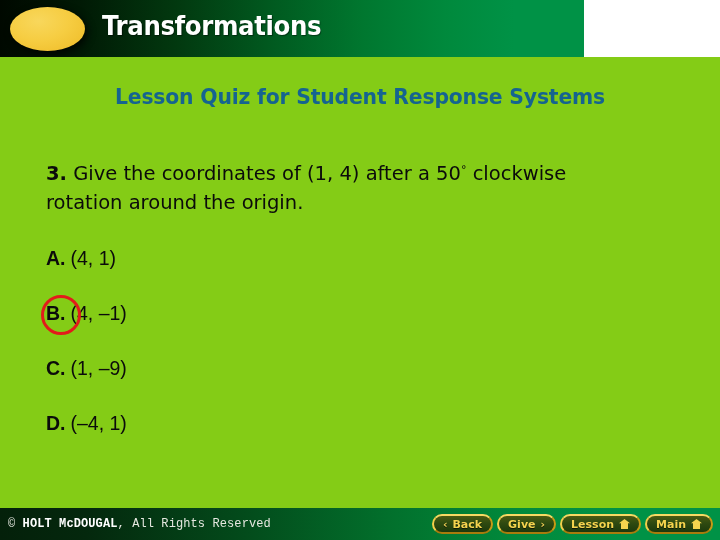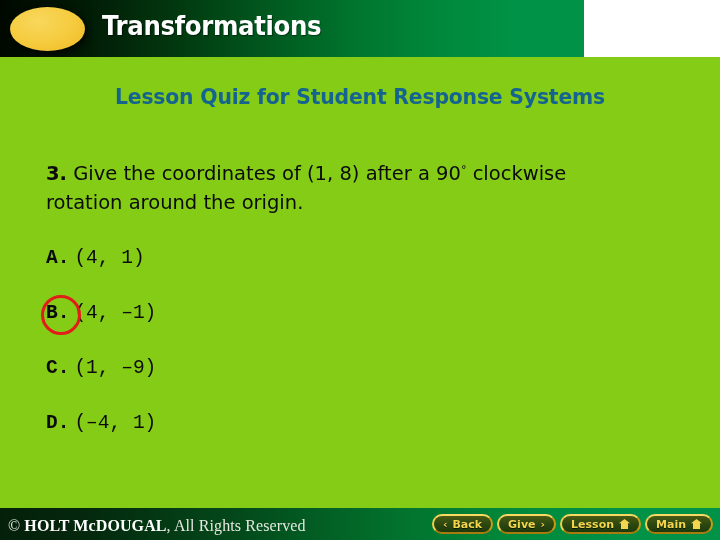--- a/index.html
+++ b/index.html
@@ -100,21 +100,21 @@
   }
   .deg {
     font-size: 11px;
     vertical-align: 7px;
     letter-spacing: 0;
   }
 
   .choice {
     position: absolute;
     left: 46px;
-    font-family: Liberation Mono, monospace;
+    font-family: Liberation Sans, sans-serif;
     font-size: 19.5px;
     color: #0b0b0b;
     white-space: nowrap;
     text-align: center;
   }
   .choice .letter {
     font-weight: bold;
     margin-right: 5px;
   }
   #choice-a { top: 190px; }
@@ -145,22 +145,22 @@
         #034b1b 34%,
         #02702c 54%,
         #018a3c 72%,
         #009246 86%,
         #009246 100%);
     overflow: hidden;
   }
   #footer-copyright {
     position: absolute;
     left: 8px; top: 9px;
-    font-family: Liberation Serif, serif;
-    font-size: 16px;
+    font-family: Liberation Mono, monospace;
+    font-size: 12px;
     color: #e6e8e0;
     white-space: nowrap;
     letter-spacing: 0.1px;
   }
   #footer-copyright .brand {
     font-weight: bold;
     color: #ffffff;
   }
 
   #footer-nav {
@@ -213,21 +213,21 @@
   <div id="header-ellipse"></div>
   <div id="header-title">Transformations</div>
 </div>
 
 <div id="slide-body">
 
   <div id="quiz-heading">Lesson Quiz for Student Response Systems</div>
 
   <div id="question-block">
     <span class="qnum">3.</span>
-    <span>Give the coordinates of (1, 8) after a 90</span><span class="deg">°</span>
+    <span>Give the coordinates of (1, 4) after a 50</span><span class="deg">°</span>
     <span>clockwise rotation around the origin.</span>
   </div>
 
   <div class="choice" id="choice-a">
     <span class="letter">A.</span><span>(4, 1)</span>
   </div>
 
   <div class="choice" id="choice-b">
     <span class="letter">B.</span><span>(4, –1)</span>
   </div>

